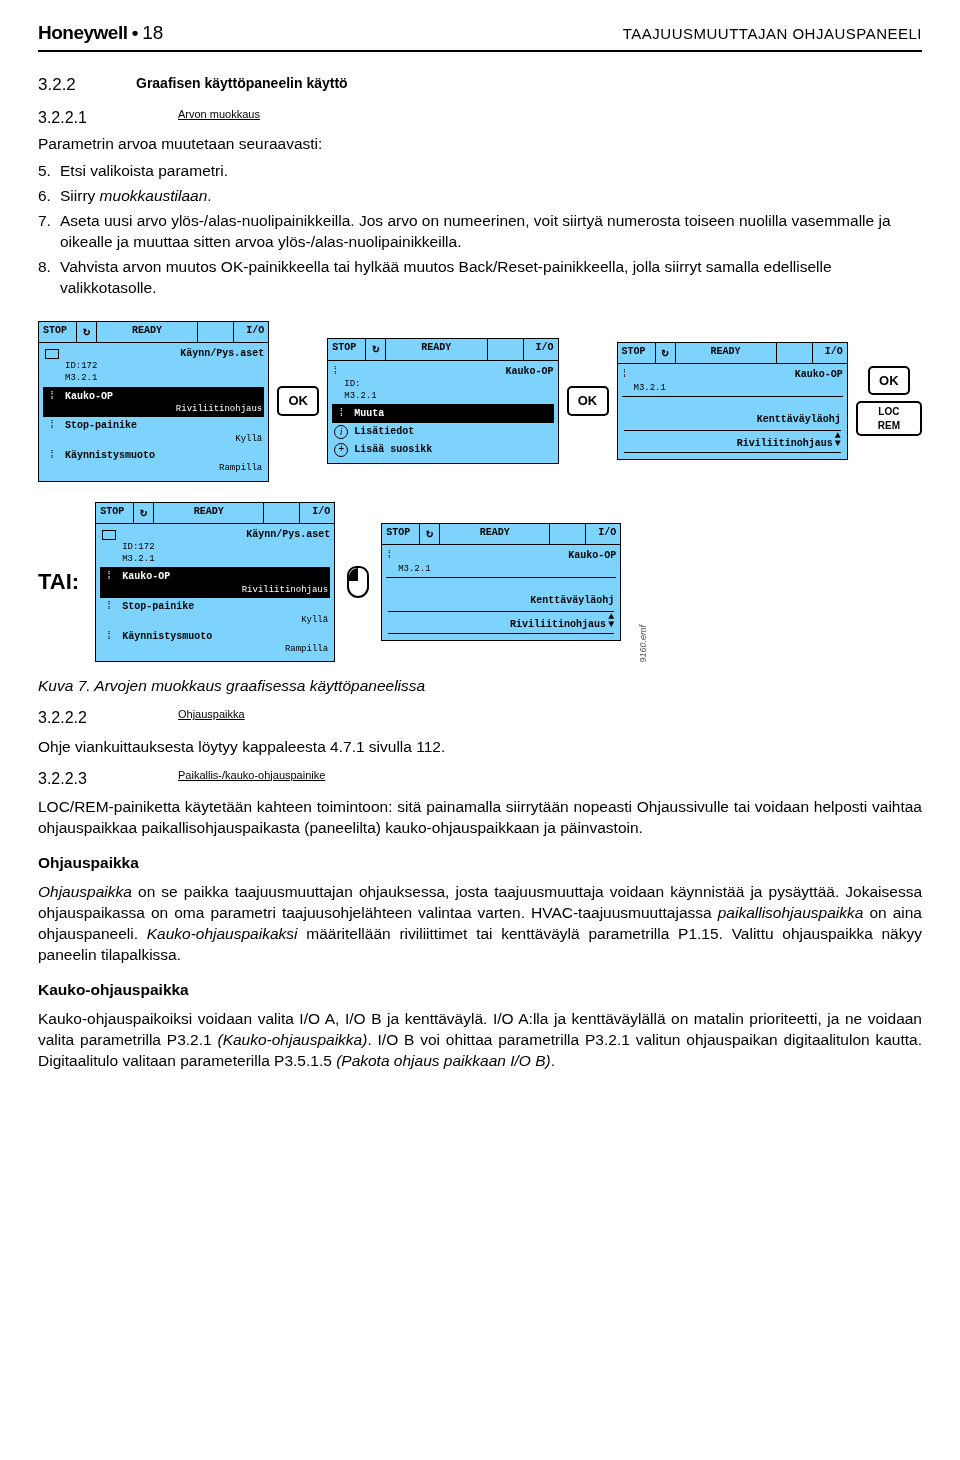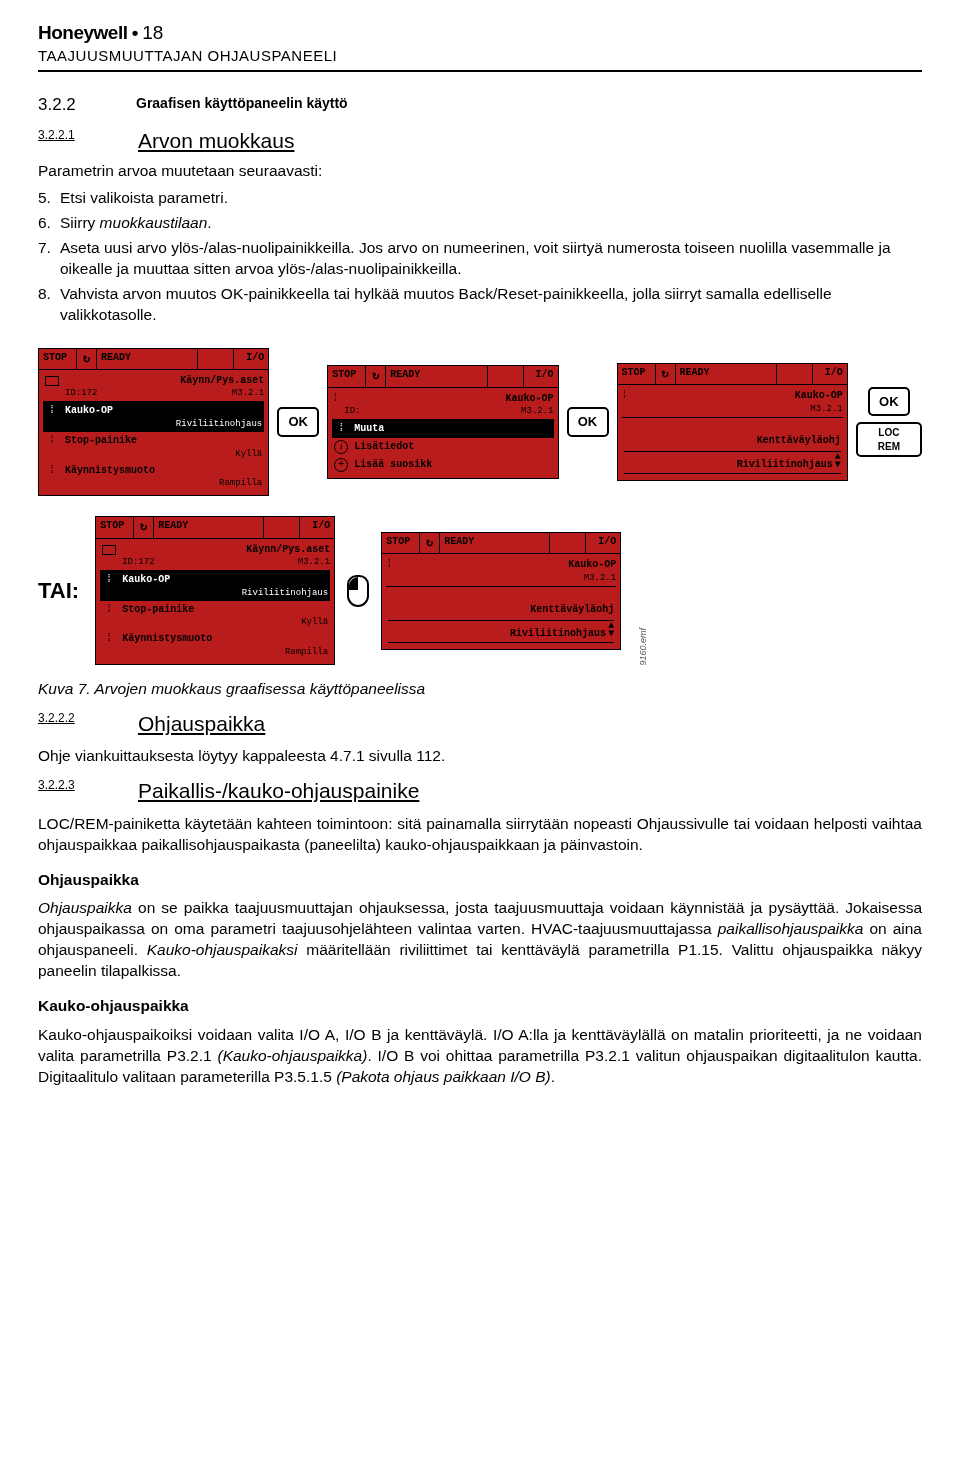--- a/index.html
+++ b/index.html
@@ -13,74 +13,73 @@
     font-size: 15.5px;
     line-height: 1.35;
   }
   .page-header {
     display: flex;
     justify-content: space-between;
     align-items: baseline;
     border-bottom: 2px solid #000;
     padding-bottom: 4px;
     margin-bottom: 22px;
-    flex-direction: column;
   }
   .brand {
     font-family: Arial, sans-serif;
     font-weight: 900;
     font-size: 19px;
     letter-spacing: -0.5px;
   }
   .pnum { font-size: 19px; }
   .header-right { font-size: 15px; font-variant: small-caps; letter-spacing: 0.5px; }
   .sec-row { display: flex; gap: 28px; margin-top: 8px; }
   .sec-row .num { min-width: 70px; font-size: 17px; }
   .sec-row .title { font-size: 14px; font-weight: bold; }
   .sub-row { display: flex; gap: 28px; margin-top: 10px; }
-  .sub-row .num { min-width: 72px; font-size: 12px; text-decoration: underline; }
-  .sub-row .title { font-size: 21px; text-decoration: underline; }
+  .sub-row .num { min-width: 72px; font-size: 16px; }
+  .sub-row .title { font-size: 11px; text-decoration: underline; margin-left: 40px; }
   p.intro { margin-top: 6px; }
   ol.steps { list-style: none; margin-top: 6px; }
   ol.steps li { display: flex; margin-bottom: 4px; }
   ol.steps li .n { min-width: 22px; }
   ol.steps li .txt { flex: 1; }
   .i { font-style: italic; }
 
   
   .fig-row { display: flex; align-items: center; gap: 8px; margin-top: 22px; }
   .panel {
     border: 1.5px solid #000;
     width: 240px;
-    background: #b91c1c;
+    background: #7dd3fc;
     font-family: "Courier New", monospace;
     font-size: 10px;
   }
   .panel-header {
     display: flex;
     border-bottom: 1px solid #000;
   }
   .ph-cell {
     border-right: 1px solid #000;
     padding: 2px 4px;
     font-weight: bold;
     font-size: 10px;
   }
   .ph-cell:last-child { border-right: none; }
   .ph-stop { width: 38px; }
   .ph-arrow { width: 20px; text-align: center; }
-  .ph-ready { flex: 1; }
+  .ph-ready { flex: 1; text-align: center; }
   .ph-gap { width: 36px; }
   .ph-io { width: 34px; text-align: right; }
   .panel-body { padding: 2px 4px 4px 4px; }
   .menu-title { display: flex; gap: 6px; align-items: flex-start; border-bottom: 1px solid #000; padding: 2px 0; }
   .menu-title .folder { width: 14px; height: 10px; border: 1px solid #000; margin-top: 2px; margin-left: 2px; }
   .menu-title .tcol { flex: 1; }
   .menu-title .l1 { font-weight: bold; text-align: right; }
-  .menu-title .l2 { font-size: 9px; display: flex; justify-content: space-between; }
+  .menu-title .l2 { font-size: 9px; display: flex; justify-content: flex-end; flex-direction: column; }
   .menu-item { display: flex; gap: 6px; padding: 2px 2px; border-bottom: 0; }
   .menu-item .icon { width: 14px; text-align: center; font-size: 11px; line-height: 12px; }
   .menu-item .mcol { flex: 1; }
   .menu-item .mcol .m1 { font-weight: bold; }
   .menu-item .mcol .m2 { font-size: 9px; text-align: right; }
   .menu-item.selected { background: #000; color: #fff; }
   .menu-item.selected .icon { color: #fff; }
   .kbd-col { display: flex; flex-direction: column; gap: 6px; align-items: center; }
   .kbd {
     border: 2px solid #000;

